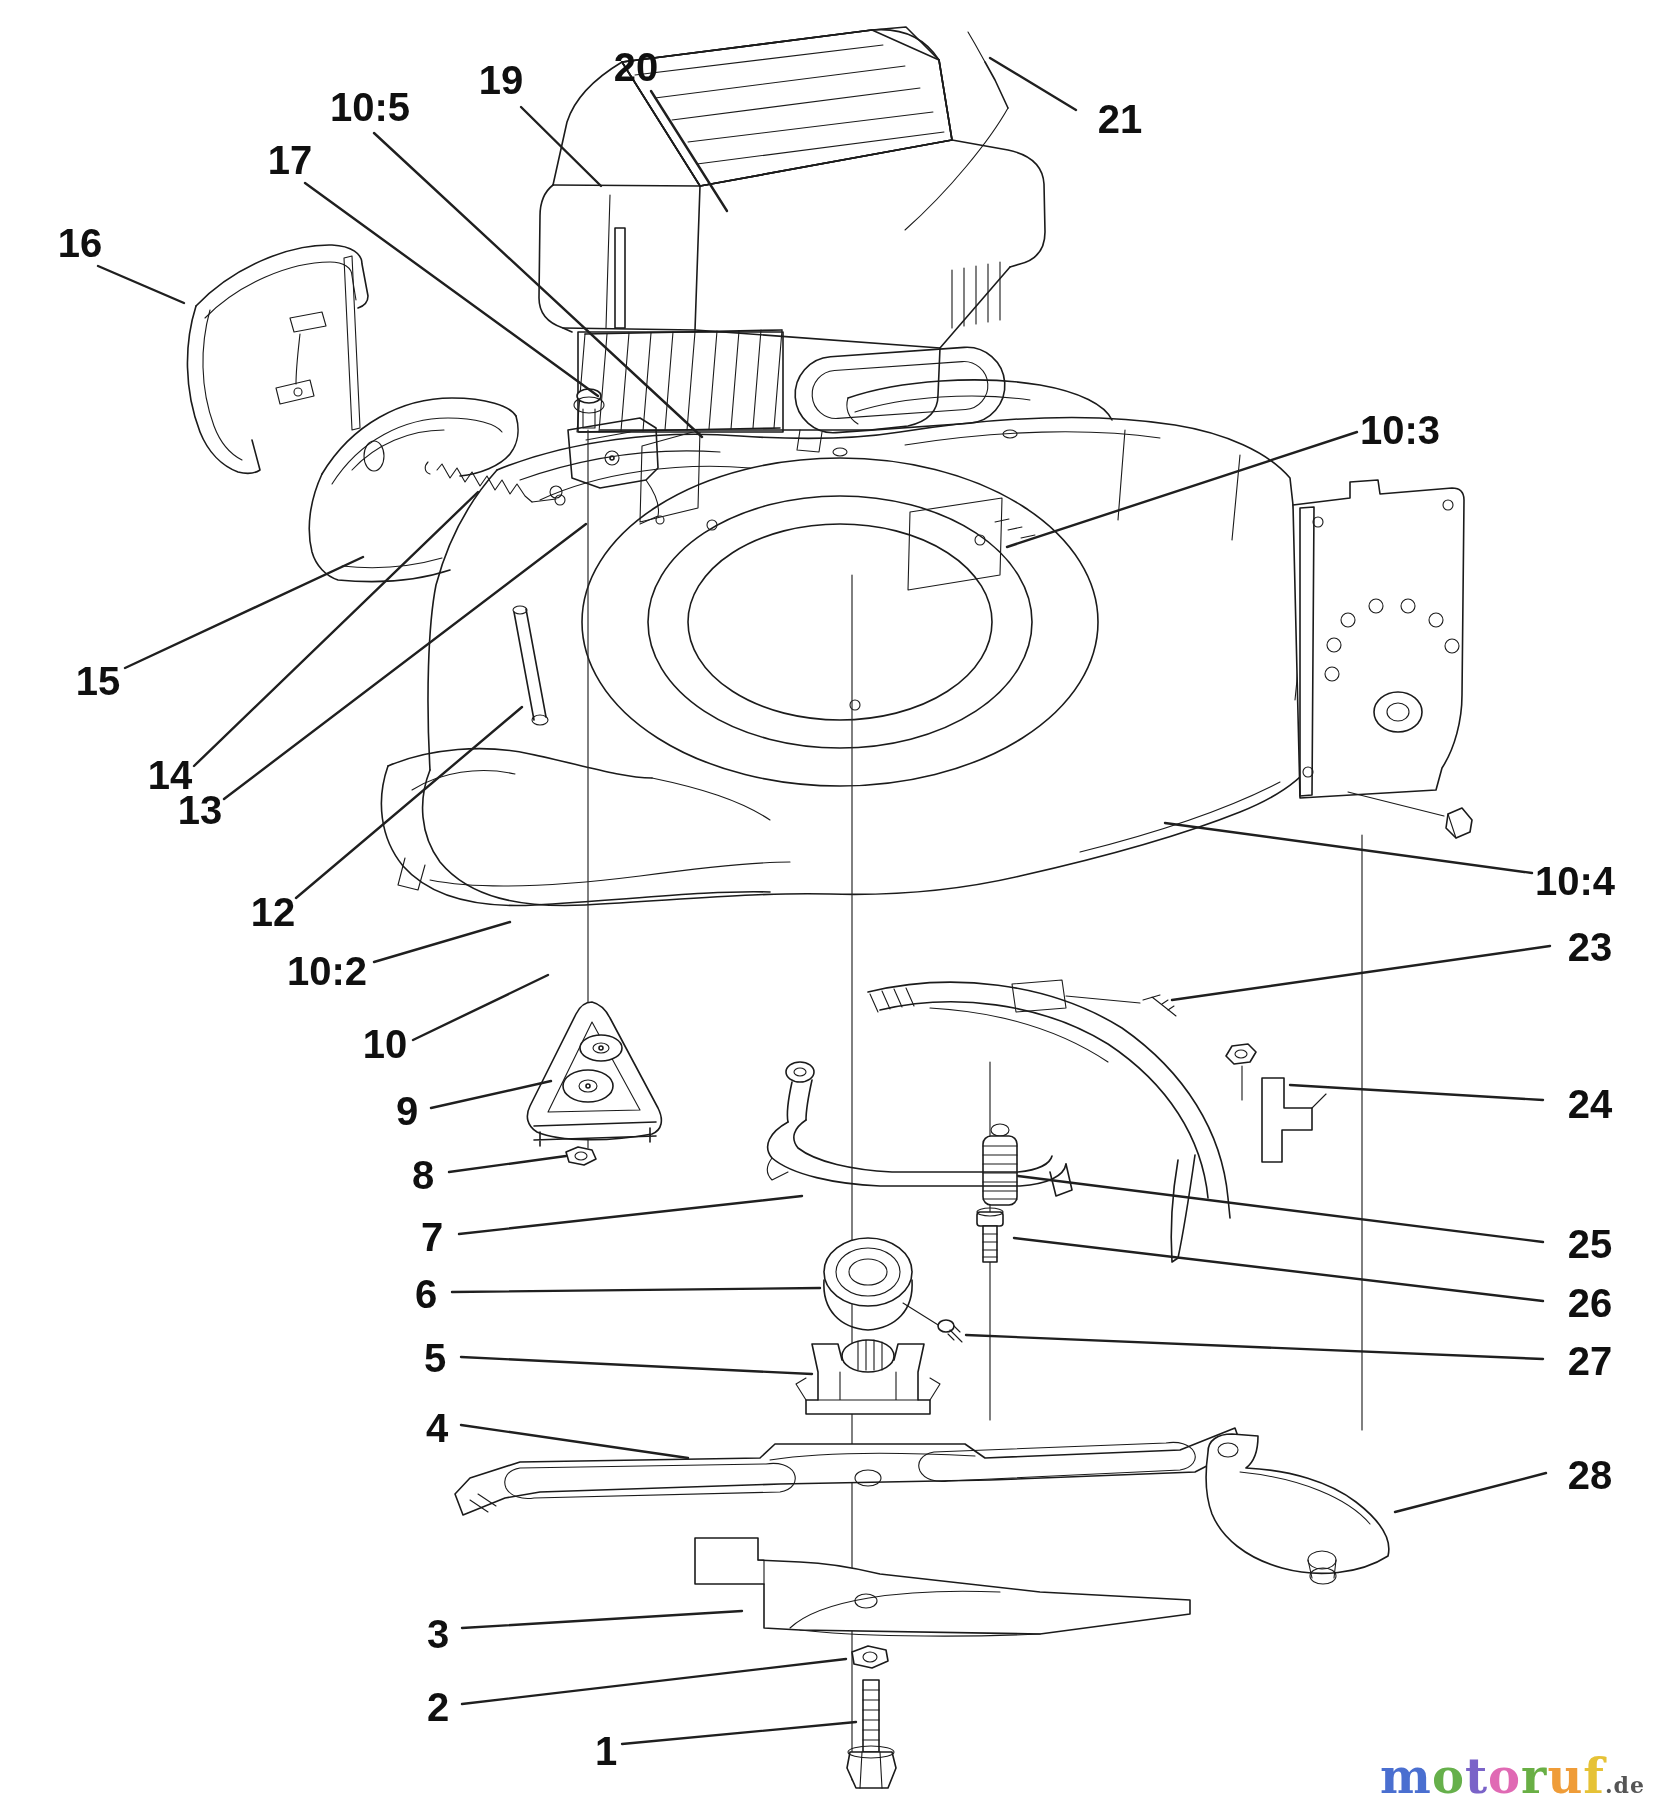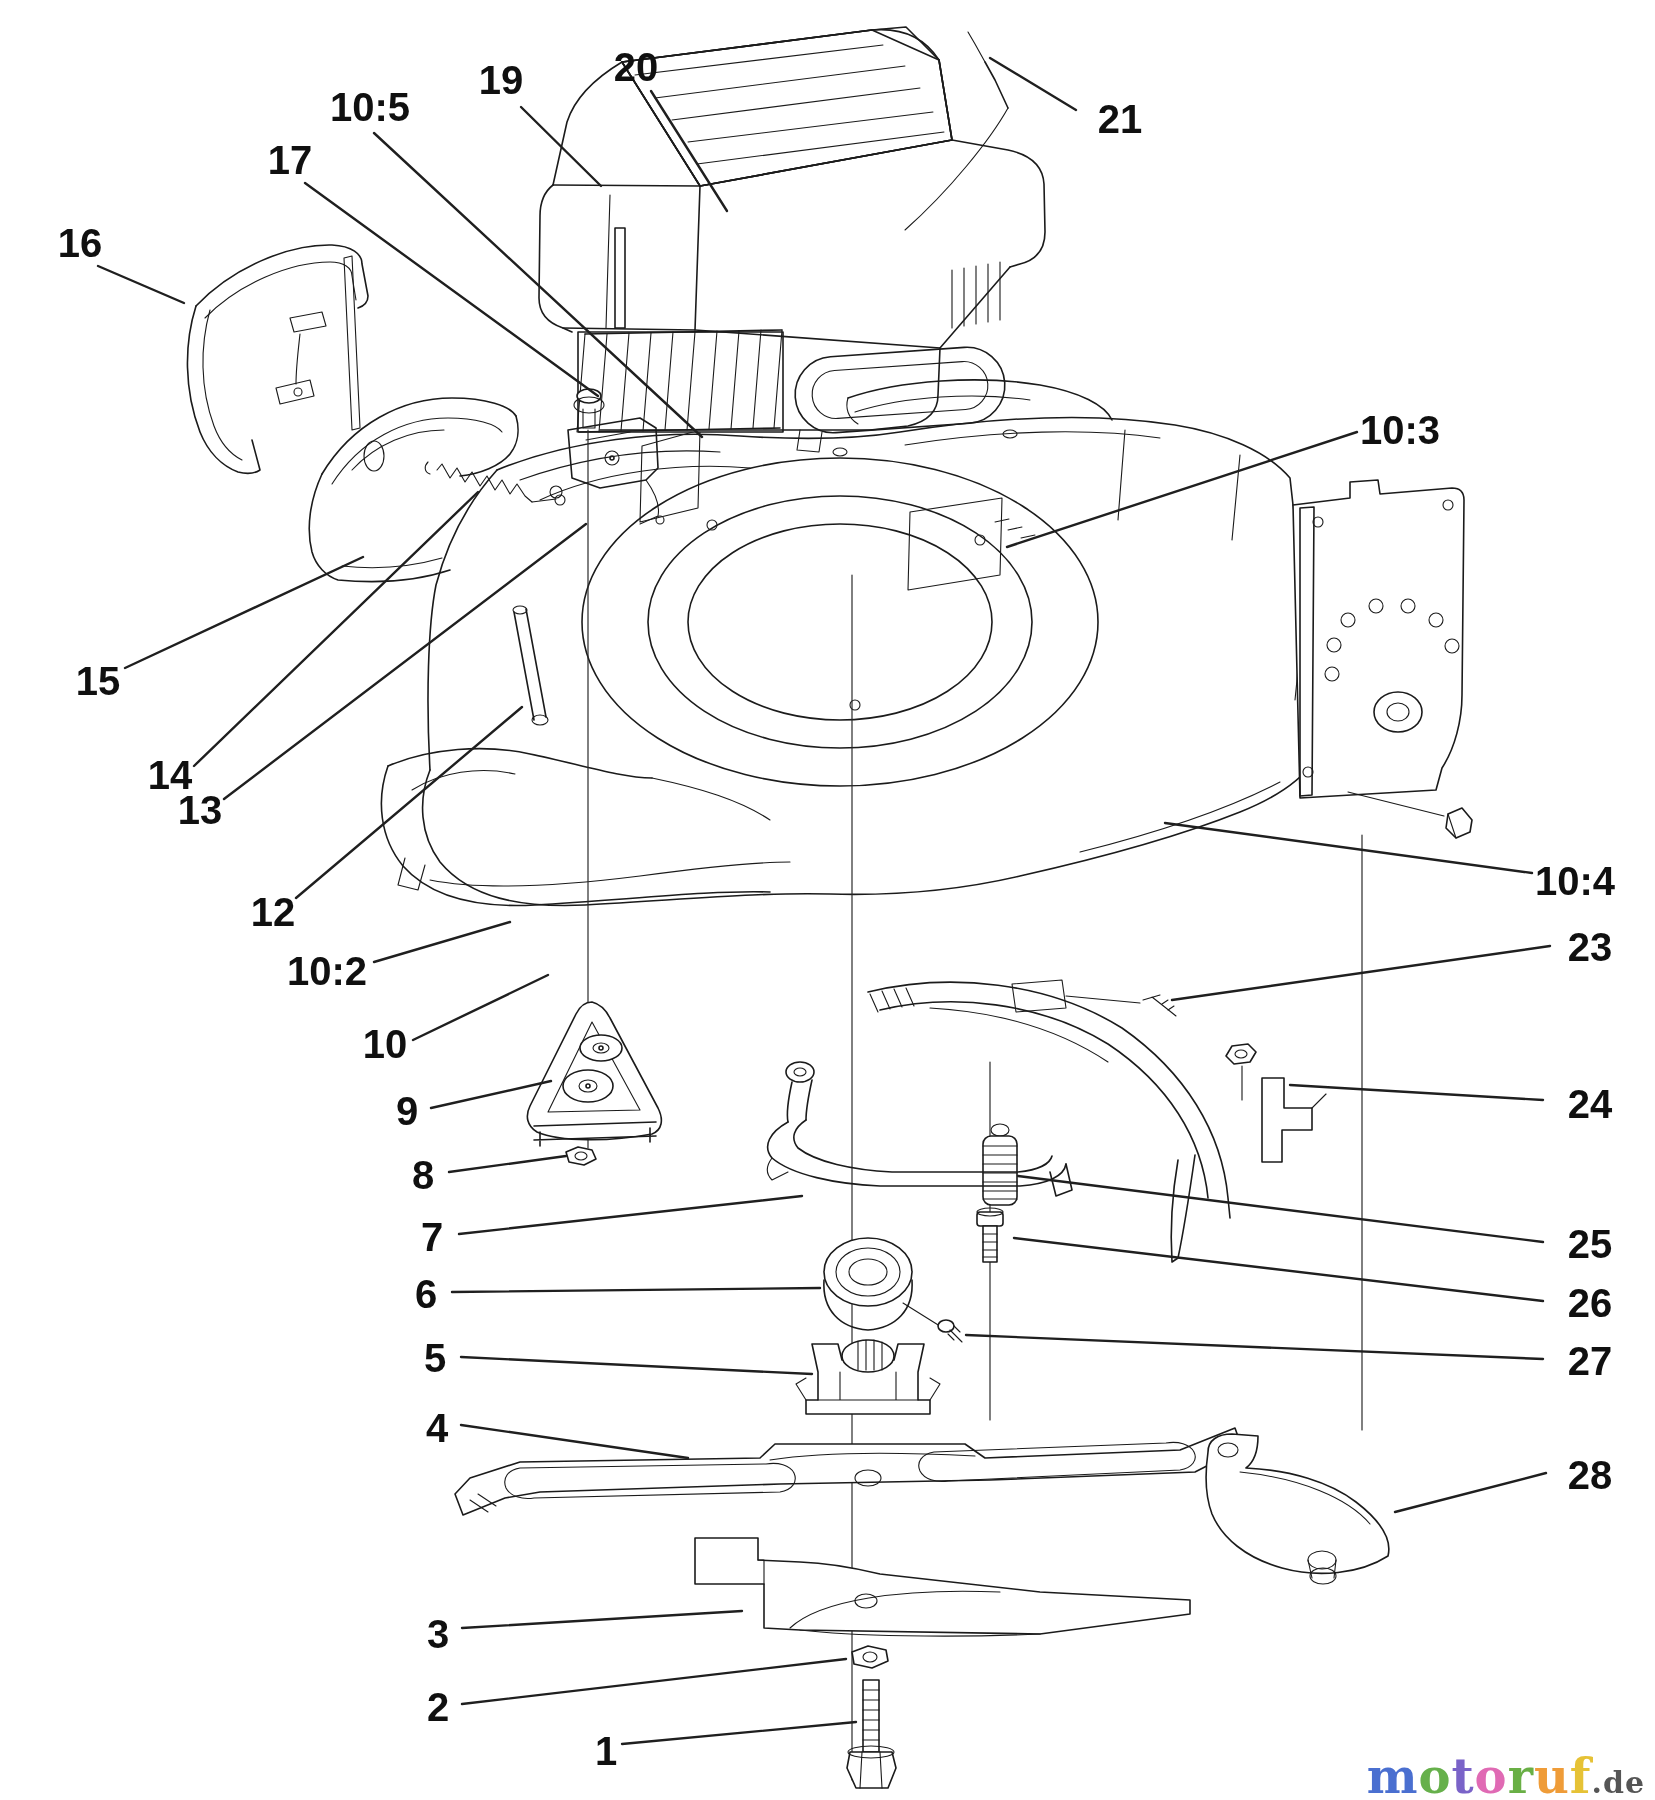--- a/index.html
+++ b/index.html
@@ -8,21 +8,21 @@
   svg{position:absolute;left:0;top:0;}
   .art path,.art line,.art ellipse,.art circle,.art polyline,.art polygon,.art rect{
      fill:none;stroke:#1b1b1b;stroke-width:1.6;stroke-linecap:round;stroke-linejoin:round;}
   .art .thin{stroke-width:1.1;}
   .art .wfill{fill:#ffffff;}
   .art .axis{stroke-width:1.2;stroke:#2a2a2a;}
   #callouts line{stroke:#1f1f1f;stroke-width:2.4;stroke-linecap:round;}
   #callouts text{font-family:"Liberation Sans",sans-serif;font-weight:bold;fill:#101010;}
   .watermark{position:absolute;right:10px;bottom:0px;font-family:"DejaVu Serif",serif;
              font-weight:bold;font-size:48px;letter-spacing:1px;line-height:1;user-select:none;}
-  .watermark .suffix{font-size:30px;font-weight:bold;}
+  .watermark .suffix{font-size:22px;font-weight:bold;}
 </style>
 </head>
 <body>
 
 <div class="canvas">
 <svg class="art" width="1655" height="1800" viewBox="0 0 1655 1800">
   <defs>
     <pattern id="grill" width="10" height="9" patternUnits="userSpaceOnUse" patternTransform="rotate(-7)">
       <path d="M0,4 H10" stroke="#222" stroke-width="1.3" fill="none"></path>
       <path d="M2,7 h3" stroke="#222" stroke-width="1" fill="none"></path>

